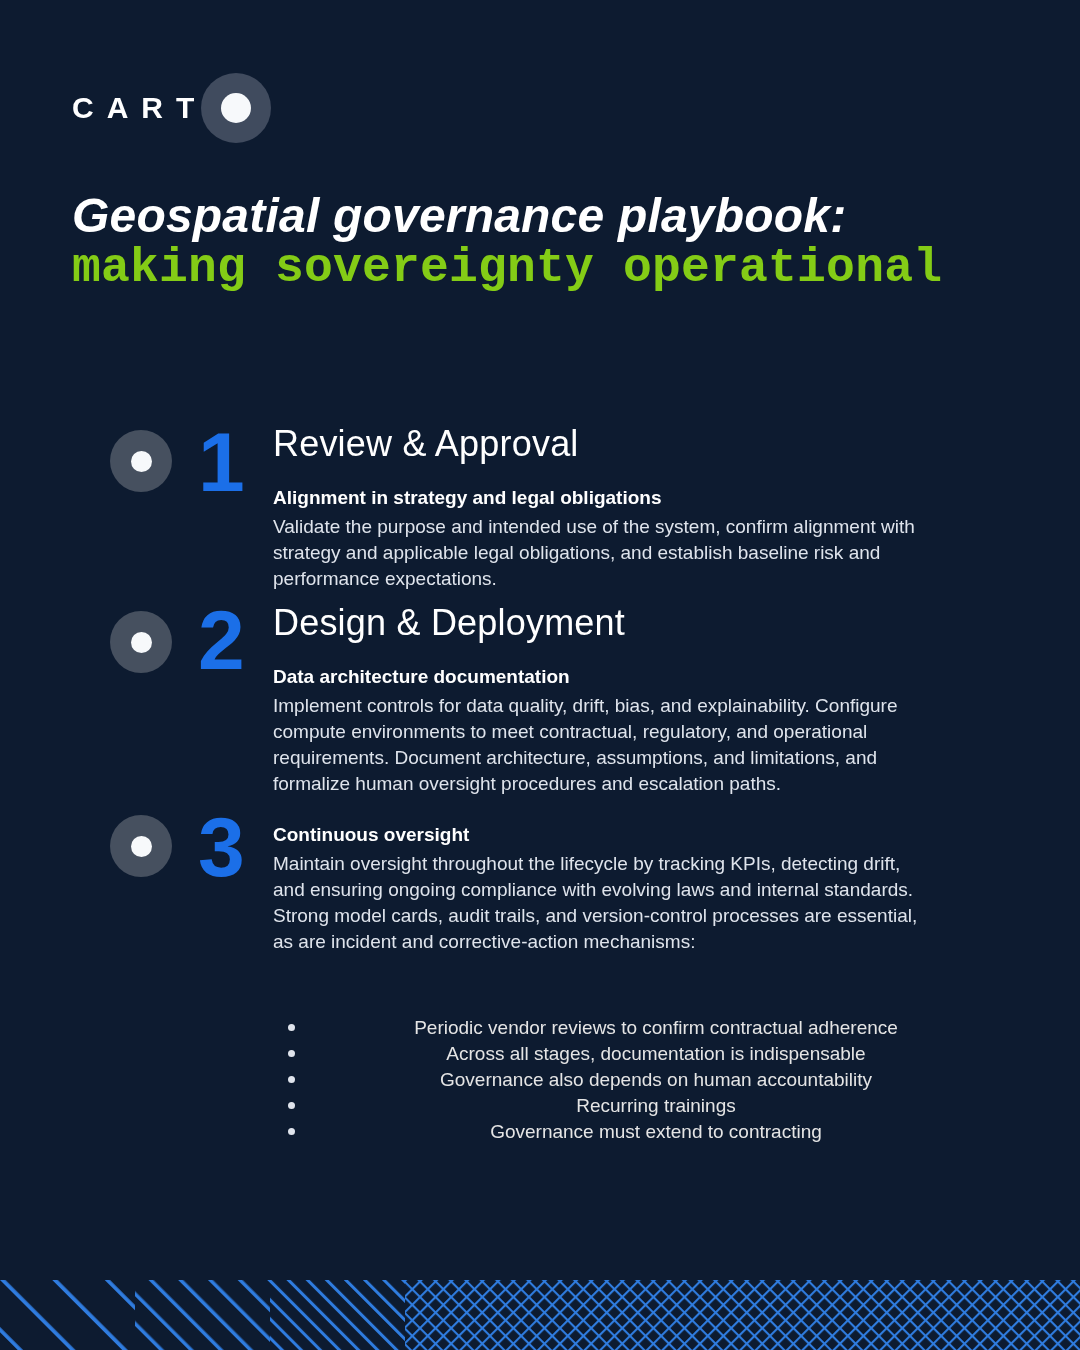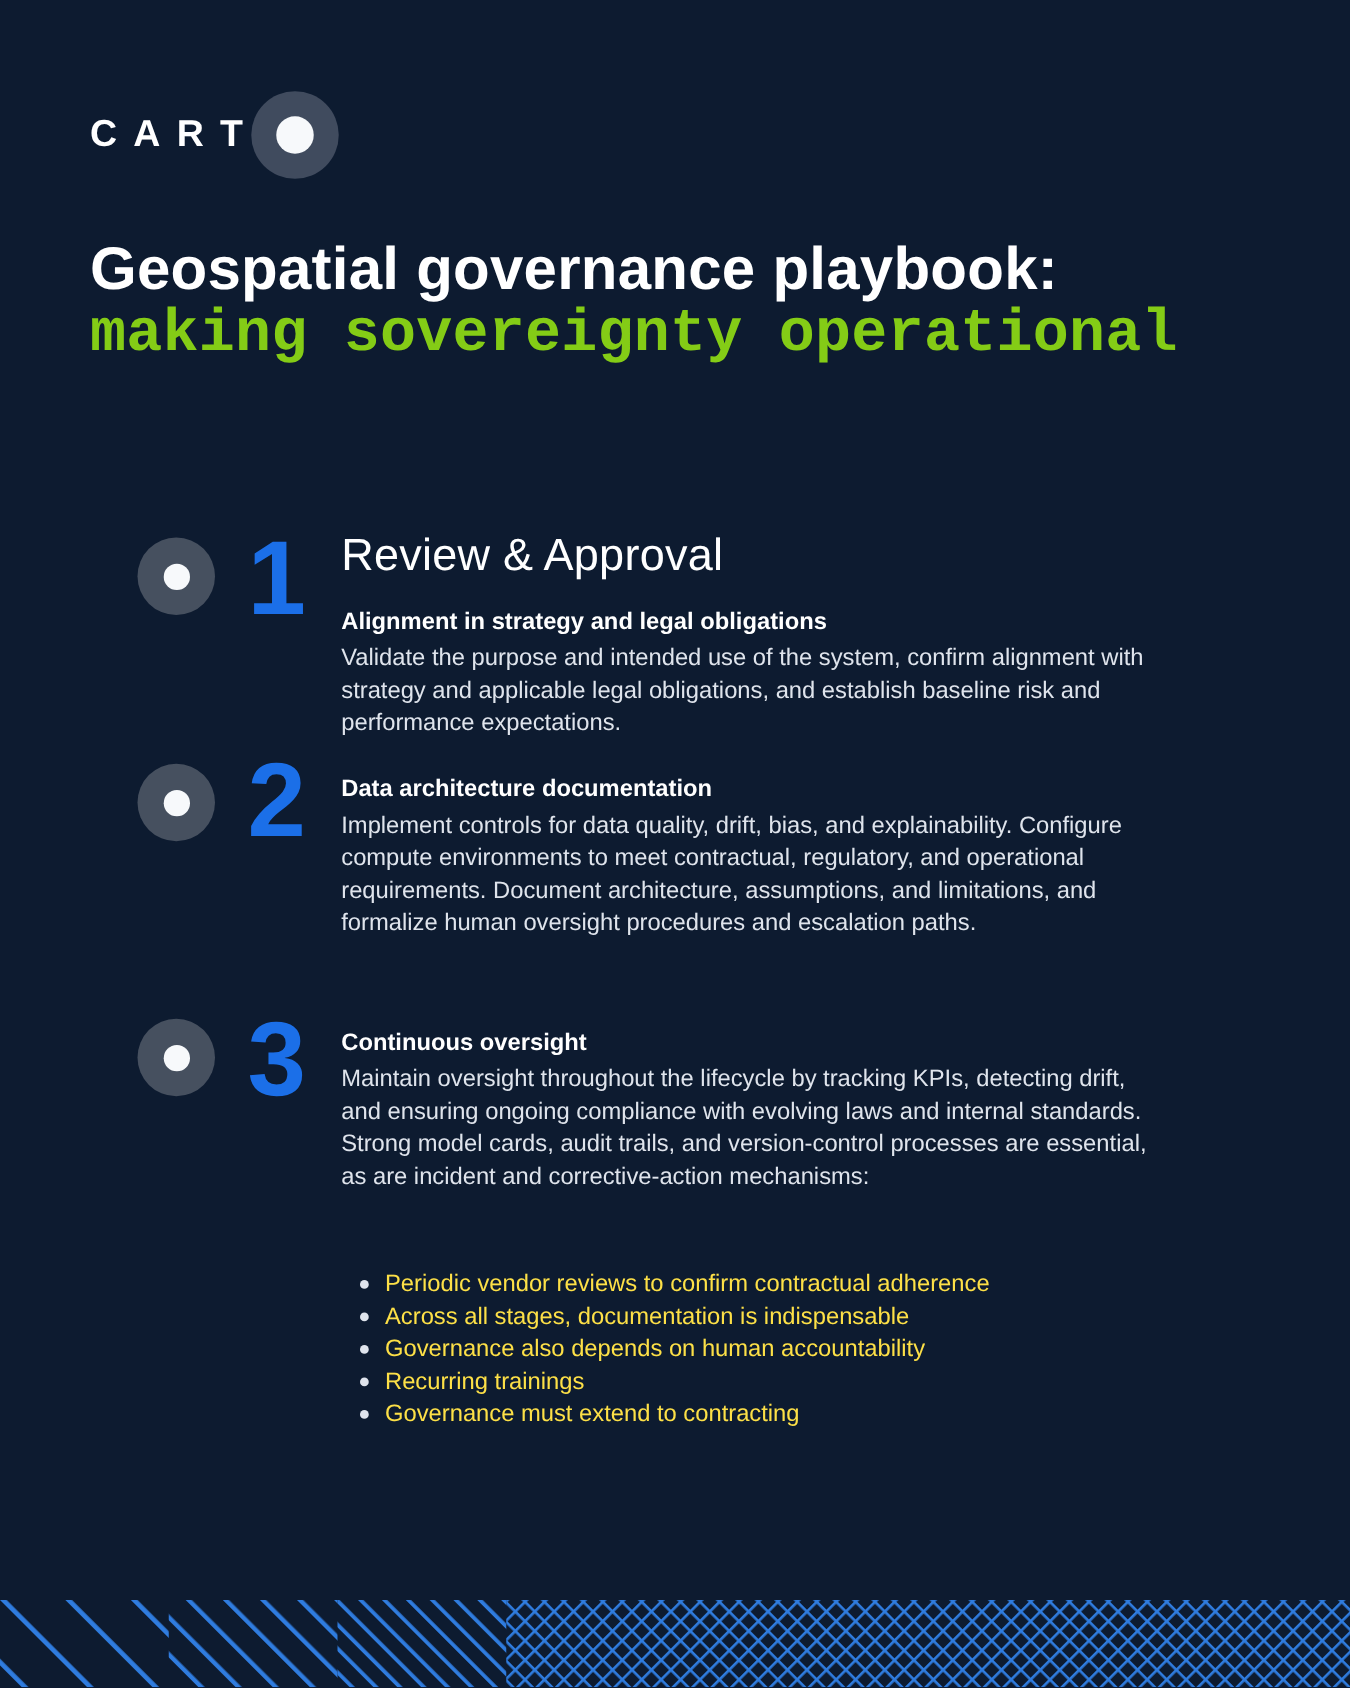--- a/index.html
+++ b/index.html
@@ -15,21 +15,21 @@
     color:#ffffff;font-size:30px;font-weight:700;letter-spacing:13px;
     line-height:70px;
   }
   .logo-o{
     width:70px;height:70px;border-radius:50%;background:#404b5e;
     margin-left:-6px;display:flex;align-items:center;justify-content:center;
   }
   .logo-o-dot{width:30px;height:30px;border-radius:50%;background:#f7f9fb;}
   
   .title{position:absolute;left:72px;top:190px;font-weight:700;font-size:48px;line-height:52px;letter-spacing:0.2px;}
-  .title-line1{color:#ffffff;}
+  .title-line1{color:#ffffff;font-style:italic;}
   .title-line2{color:#84cc16;font-family:Liberation Mono, monospace;}
   
   .step-marker{
     position:absolute;left:110px;width:62px;height:62px;border-radius:50%;
     background:#46505f;display:flex;align-items:center;justify-content:center;
   }
   .step-marker-dot{width:21px;height:21px;border-radius:50%;background:#f7f9fb;}
   .step-number{
     position:absolute;left:198px;width:64px;
     color:#1b6fe8;font-size:84px;font-weight:700;line-height:84px;
@@ -40,21 +40,21 @@
   .step-body{
     color:#dfe4ec;font-size:19px;font-weight:400;line-height:26px;margin-top:4px;
     white-space:pre-line;
   }
   .marker-1{top:430px;} .num-1{top:420px;} .content-1{top:421px;}
   .marker-2{top:611px;} .num-2{top:598px;} .content-2{top:600px;}
   .marker-3{top:815px;} .num-3{top:805px;} .content-3{top:803px;}
   
   .bullets{
     position:absolute;left:284px;top:1015px;margin:0;padding:0;list-style:none;
-    color:#fde047;font-size:19px;line-height:26px;width:720px;
+    color:#e5e5e5;font-size:19px;line-height:26px;width:720px;text-align:center;
   }
   .bullets li{position:relative;padding-left:24px;}
   .bullets li::before{
     content:"";position:absolute;left:4px;top:9px;width:7px;height:7px;
     border-radius:50%;background:#dfe4ec;
   }
   
   .footer-pattern{position:absolute;left:0;top:1280px;width:1080px;height:70px;display:block;}
 </style>
 </head>
@@ -84,20 +84,21 @@
     <div class="step-body">Validate the purpose and intended use of the system, confirm alignment with
 strategy and applicable legal obligations, and establish baseline risk and
 performance expectations.</div>
   </div>
 
   <div class="step-marker marker-2">
     <span class="step-marker-dot"></span>
   </div>
   <div class="step-number num-2">2</div>
   <div class="step-content content-2">
+    <div class="step-heading">Design &amp; Deployment</div>
     <div class="step-subheading">Data architecture documentation</div>
     <div class="step-body">Implement controls for data quality, drift, bias, and explainability. Configure
 compute environments to meet contractual, regulatory, and operational
 requirements. Document architecture, assumptions, and limitations, and
 formalize human oversight procedures and escalation paths.</div>
   </div>
 
   <div class="step-marker marker-3">
     <span class="step-marker-dot"></span>
   </div>

